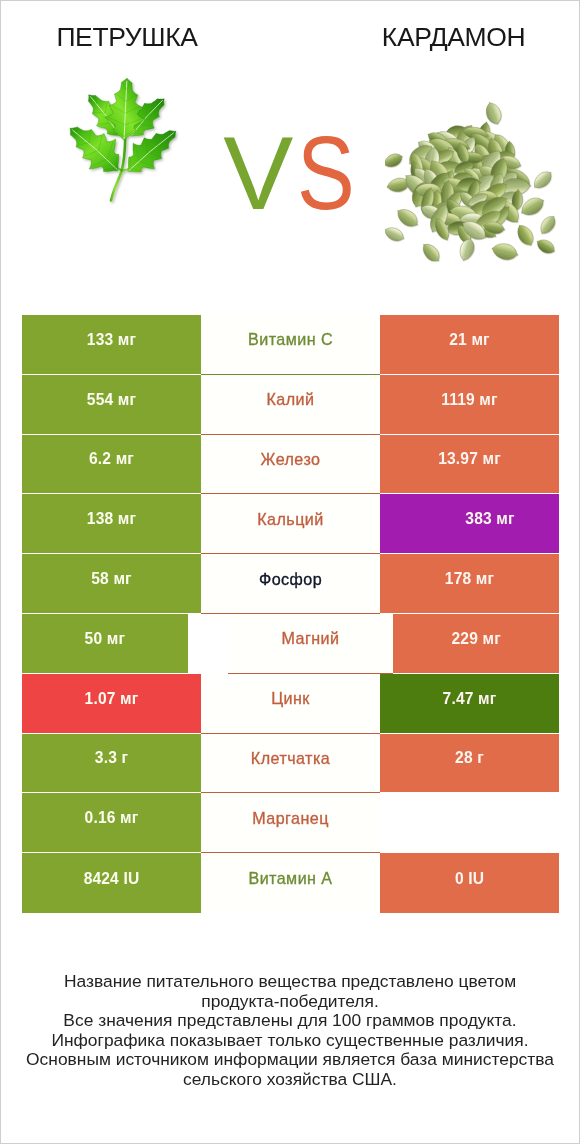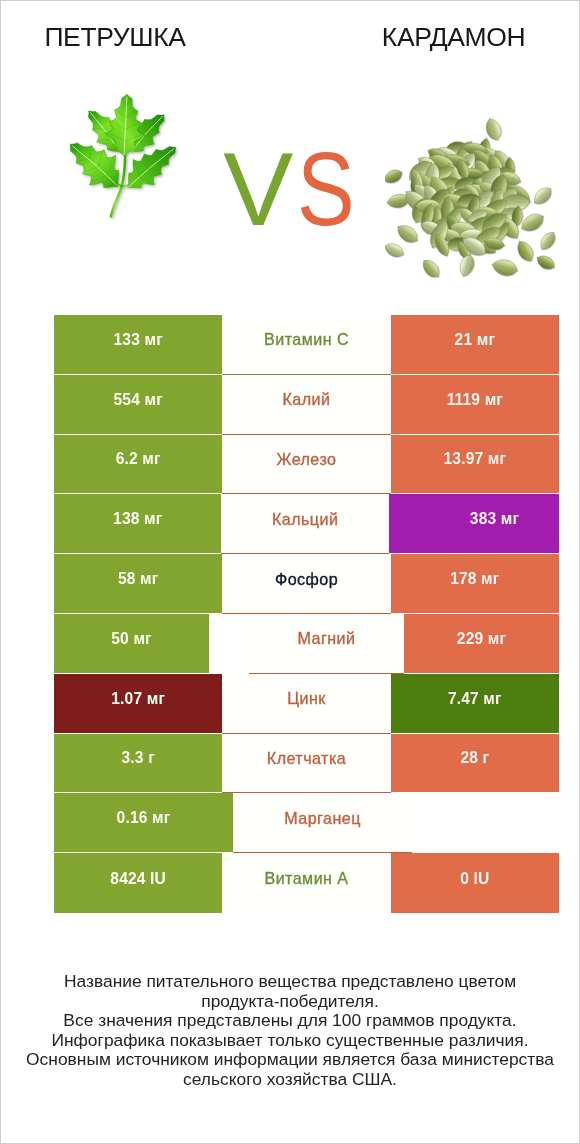--- a/index.html
+++ b/index.html
@@ -2,24 +2,24 @@
 <html><head>
 <meta charset="utf-8">
 
 <style>
   html,body{margin:0;padding:0;background:#fff;}
   body{width:580px;height:1144px;font-family:"Liberation Sans",sans-serif;}
   .page{position:relative;width:578px;height:1142px;border:1px solid #cfcfcf;background:#fff;overflow:hidden;}
 
   .hdr-title{position:absolute;top:20px;font-size:26.5px;line-height:32px;color:#181818;
              letter-spacing:-0.4px;text-align:center;font-weight:400;white-space:nowrap;}
-  #t-left{left:14px;width:200px;}
+  #t-left{left:26px;width:200px;}
   #t-right{left:352.5px;width:200px;}
 
-  .hero{position:absolute;left:0;top:64px;width:465px;height:245px;}
+  .hero{position:absolute;left:0;top:48px;width:465px;height:245px;}
   .parsley{position:absolute;left:65px;top:26px;width:113px;height:130px;}
   .cardamom{position:absolute;left:384px;top:52px;width:172px;height:172px;}
   .vs{position:absolute;left:204px;top:69.5px;width:179px;text-align:center;
       font-size:103px;line-height:110px;font-weight:400;letter-spacing:0px;}
   .vs span{display:inline-block;}
   .vs .v{color:#77a530;transform:scaleX(1.02);transform-origin:50% 50%;margin-right:4px;}
   .vs .s{color:#e2663f;transform:scaleX(0.84);transform-origin:0% 50%;}
 
   .lf{stroke:#1e8408;stroke-width:0.35}
   .rib{stroke:#ecfbe0;stroke-width:0.85;fill:none;stroke-linecap:round;opacity:.9}
@@ -27,21 +27,21 @@
   .stem{stroke:url(#gStem);stroke-width:2.6;fill:none;stroke-linecap:round}
   .stem2{stroke:url(#gStem);stroke-width:1.9;fill:none;stroke-linecap:round}
   .pod{stroke:#6e7b46;stroke-width:0.42;stroke-opacity:.85;vector-effect:non-scaling-stroke}
   .podr{stroke:#7f8c52;stroke-width:0.35;fill:none;opacity:.45;vector-effect:non-scaling-stroke}
 
   .table{position:absolute;left:21px;top:314px;width:537px;}
   .row{display:flex;height:59.8px;}
   .cell{width:179px;display:flex;align-items:center;justify-content:center;
         box-sizing:border-box;padding-bottom:9px;}
   .cleft{background:#82a52f;color:#fbfdf0;border-bottom:1.6px solid #fff;
-         font-weight:600;font-size:15.6px;letter-spacing:0.15px;margin-left:32px;}
+         font-weight:600;font-size:15.6px;letter-spacing:0.15px;}
   .cright{background:#e06c49;color:#fdf5f1;border-bottom:1.6px solid #fff;
           font-weight:600;font-size:15.6px;letter-spacing:0.15px;}
   .cmid{background:#fffffc;border-bottom:1px solid #4c1d95;font-weight:400;font-size:16.1px;letter-spacing:0.45px;-webkit-text-stroke:0.33px currentColor;}
   .row:last-child .cleft,.row:last-child .cright,.row:last-child .cmid{border-bottom:none;}
 
   .footer{position:absolute;left:0;top:971px;width:578px;text-align:center;
           font-size:17.4px;line-height:19.5px;color:#232323;}
 </style>
 </head>
 <body>
@@ -623,21 +623,21 @@
         <div class="cell cleft" style="background: rgb(130, 165, 47);">58 мг</div>
         <div class="cell cmid" style="color: #0f172a; border-bottom-color: rgb(192, 95, 63);">Фосфор</div>
         <div class="cell cright" style="background: rgb(224, 108, 73);">178 мг</div>
       </div>
       <div class="row">
         <div class="cell cleft" style="background: rgb(130, 165, 47);">50 мг</div>
         <div class="cell cmid" style="color: rgb(192, 95, 63); border-bottom-color: rgb(192, 95, 63); margin-left: 40px;">Магний</div>
         <div class="cell cright" style="background: rgb(224, 108, 73);">229 мг</div>
       </div>
       <div class="row">
-        <div class="cell cleft" style="background: #7f1d1d;">1.07 мг</div>
+        <div class="cell cleft" style="background: #ef4444;">1.07 мг</div>
         <div class="cell cmid" style="color: rgb(192, 95, 63); border-bottom-color: rgb(192, 95, 63);">Цинк</div>
         <div class="cell cright" style="background: #4d7c0f;">7.47 мг</div>
       </div>
       <div class="row">
         <div class="cell cleft" style="background: rgb(130, 165, 47); text-align: right;">3.3 г</div>
         <div class="cell cmid" style="color: rgb(192, 95, 63); border-bottom-color: rgb(192, 95, 63);">Клетчатка</div>
         <div class="cell cright" style="background: rgb(224, 108, 73);">28 г</div>
       </div>
       <div class="row">
         <div class="cell cleft" style="background: rgb(130, 165, 47);">0.16 мг</div>

